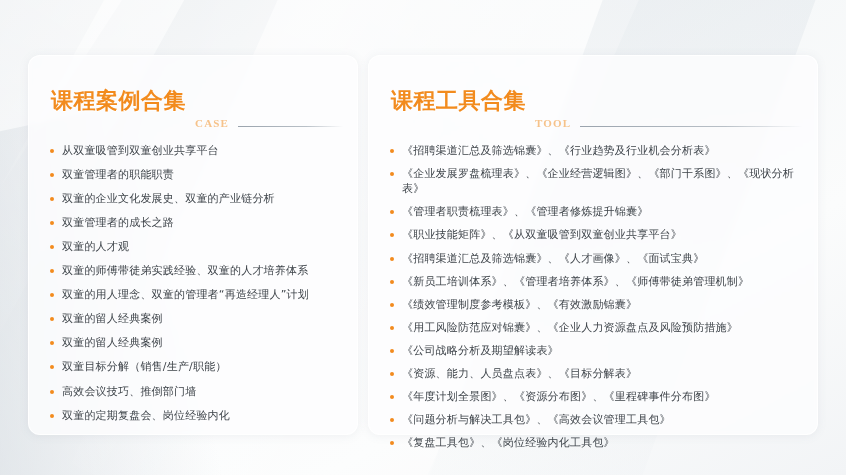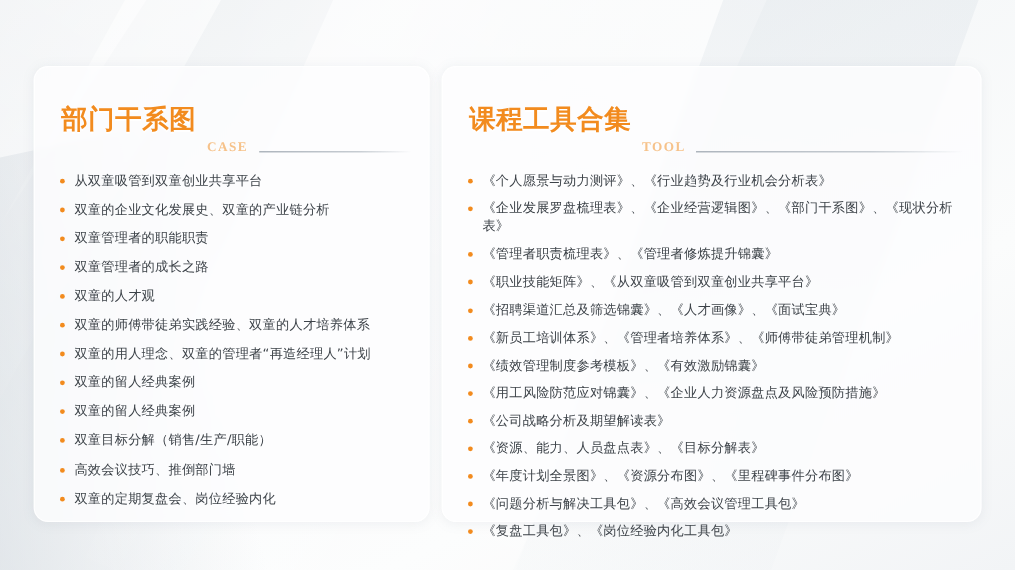--- a/index.html
+++ b/index.html
@@ -163,28 +163,28 @@
   <div class="streak streak-a"></div>
   <div class="streak streak-b"></div>
   <div class="streak streak-c"></div>
   <div class="streak streak-d"></div>
   <div class="shade-left"></div>
 
   <div class="cards">
 
     <section class="card card-left">
       <header class="card-head">
-        <h2 class="card-title">部门干系图</h2>
+        <h2 class="card-title">课程案例合集</h2>
         <span class="card-sub">CASE</span>
         <span class="head-rule"></span>
       </header>
       <ul class="bullets">
         <li><span class="dot"></span><span class="txt">从双童吸管到双童创业共享平台</span></li>
+        <li><span class="dot"></span><span class="txt">双童管理者的职能职责</span></li>
         <li><span class="dot"></span><span class="txt">双童的企业文化发展史、双童的产业链分析</span></li>
-        <li><span class="dot"></span><span class="txt">双童管理者的职能职责</span></li>
         <li><span class="dot"></span><span class="txt">双童管理者的成长之路</span></li>
         <li><span class="dot"></span><span class="txt">双童的人才观</span></li>
         <li><span class="dot"></span><span class="txt">双童的师傅带徒弟实践经验、双童的人才培养体系</span></li>
         <li><span class="dot"></span><span class="txt">双童的用人理念、双童的管理者“再造经理人”计划</span></li>
         <li><span class="dot"></span><span class="txt">双童的留人经典案例</span></li>
         <li><span class="dot"></span><span class="txt">双童的留人经典案例</span></li>
         <li><span class="dot"></span><span class="txt">双童目标分解（销售/生产/职能）</span></li>
         <li><span class="dot"></span><span class="txt">高效会议技巧、推倒部门墙</span></li>
         <li><span class="dot"></span><span class="txt">双童的定期复盘会、岗位经验内化</span></li>
 
@@ -193,21 +193,21 @@
 
     <section class="card card-right">
       <header class="card-head">
         <h2 class="card-title">课程工具合集</h2>
         <span class="card-sub">TOOL</span>
         <span class="head-rule"></span>
       </header>
       <ul class="bullets">
         <li>
             <span class="dot"></span>
-            <span class="txt">《个人愿景与动力测评》、《行业趋势及行业机会分析表》</span>
+            <span class="txt">《招聘渠道汇总及筛选锦囊》、《行业趋势及行业机会分析表》</span>
           </li>
         <li>
             <span class="dot"></span>
             <span class="txt">《企业发展罗盘梳理表》、《企业经营逻辑图》、《部门干系图》、《现状分析表》</span>
           </li>
         <li>
             <span class="dot"></span>
             <span class="txt">《管理者职责梳理表》、《管理者修炼提升锦囊》</span>
           </li>
         <li>

